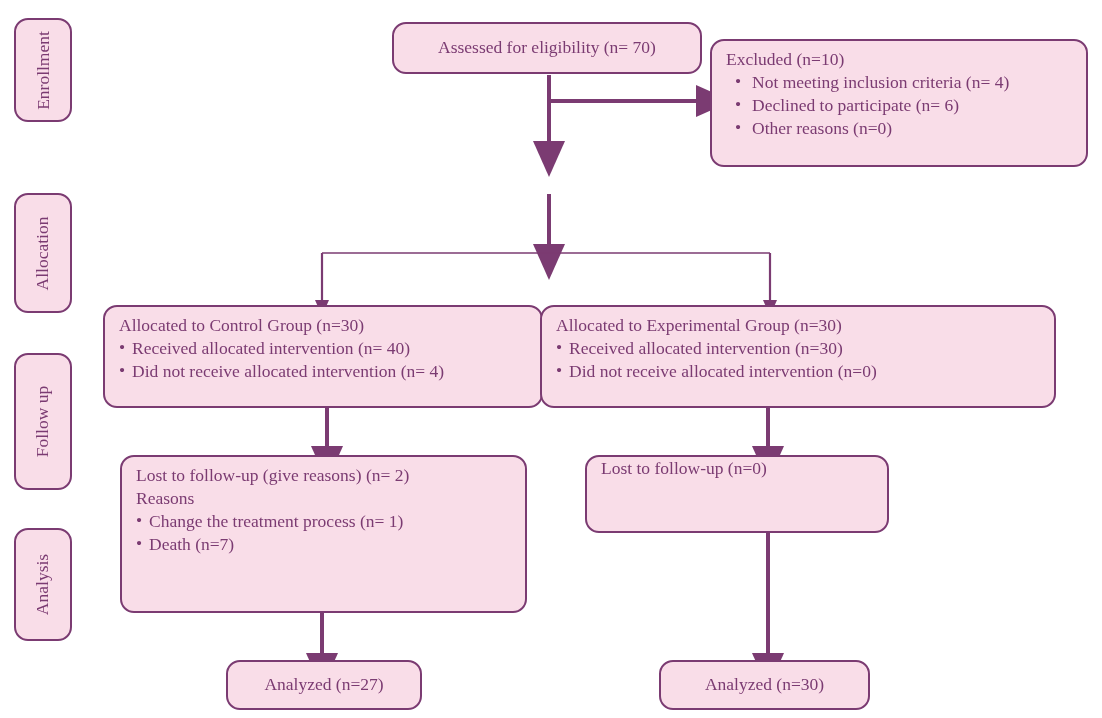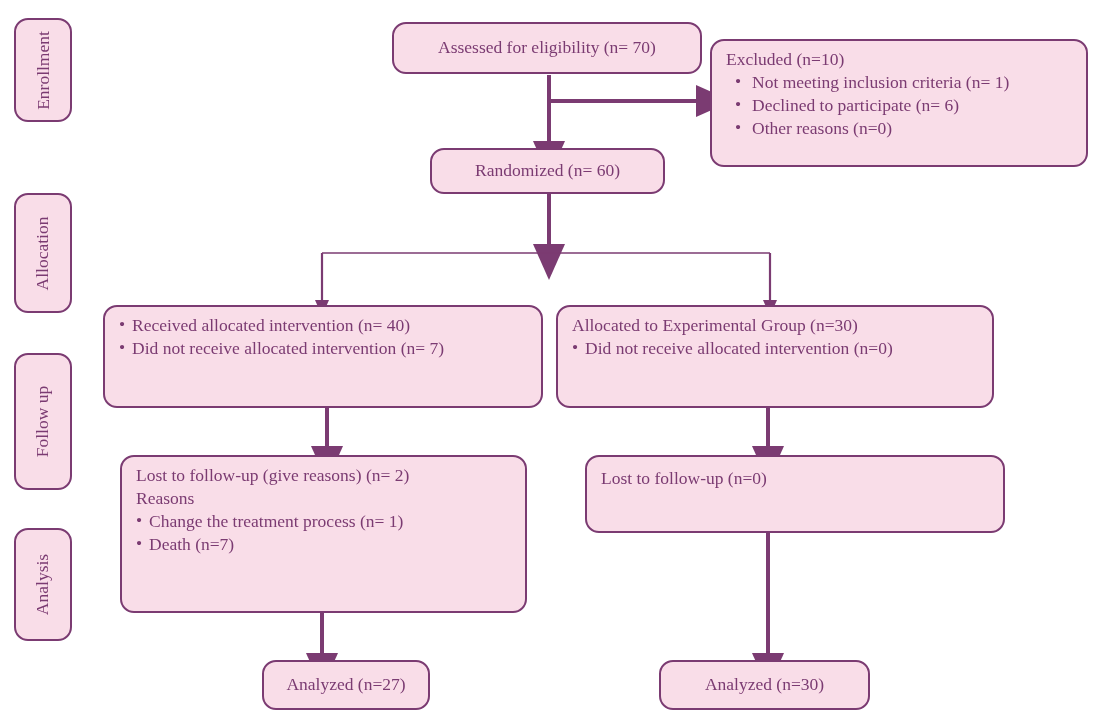--- a/index.html
+++ b/index.html
@@ -151,51 +151,50 @@
   <div class="stage" style="left:14px; top:528px; width:58px; height:113px;">
     <span class="vlabel">Analysis</span>
   </div>
 
   <div class="node center" style="left:392px; top:22px; width:310px; height:52px;">
     <span class="line">Assessed for eligibility (n= 70)</span>
   </div>
 
   <div class="node" style="left:710px; top:39px; width:378px; height:128px;">
     <div class="line">Excluded (n=10)</div>
-    <div class="line bullet-wide">Not meeting inclusion criteria (n= 1)</div>
+    <div class="line bullet-wide">Not meeting inclusion criteria (n= 4)</div>
     <div class="line bullet-wide">Declined to participate (n= 6)</div>
     <div class="line bullet-wide">Other reasons (n=0)</div>
   </div>
 
-  <div class="node center" style="left:430px; top:148px; width:235px; height:46px;">
-    <span class="line">Randomized (n= 60)</span>
-  </div>
 
   <div class="node" style="left:103px; top:305px; width:440px; height:103px;">
+    <div class="line">Allocated to Control Group (n=30)</div>
     <div class="line bullet">Received allocated intervention (n= 40)</div>
-    <div class="line bullet">Did not receive allocated intervention (n= 7)</div>
-  </div>
-
-  <div class="node" style="left:556px; top:305px; width:438px; height:103px;">
+    <div class="line bullet">Did not receive allocated intervention (n= 4)</div>
+  </div>
+
+  <div class="node" style="left:540px; top:305px; width:516px; height:103px;">
     <div class="line">Allocated to Experimental Group (n=30)</div>
+    <div class="line bullet">Received allocated intervention (n=30)</div>
     <div class="line bullet">Did not receive allocated intervention (n=0)</div>
   </div>
 
   <div class="node" style="left:120px; top:455px; width:407px; height:158px;font-family:Liberation Serif, serif;">
     <div class="line">Lost to follow-up (give reasons) (n= 2)</div>
     <div class="line">Reasons</div>
     <div class="line bullet">Change the treatment process (n= 1)</div>
     <div class="line bullet">Death (n=7)</div>
   </div>
 
-  <div class="node" style="left:585px; top:455px; width:420px; height:78px; padding-top:10px;">
+  <div class="node" style="left:585px; top:455px; width:304px; height:78px; padding-top:0;">
     <div class="line">Lost to follow-up (n=0)</div>
   </div>
 
-  <div class="node center" style="left:226px; top:660px; width:168px; height:50px;margin-left:36px;">
+  <div class="node center" style="left:226px; top:660px; width:196px; height:50px;">
     <span class="line">Analyzed (n=27)</span>
   </div>
 
   <div class="node center" style="left:659px; top:660px; width:211px; height:50px;">
     <span class="line">Analyzed (n=30)</span>
   </div>
 
 </div>
 
 </body></html>

